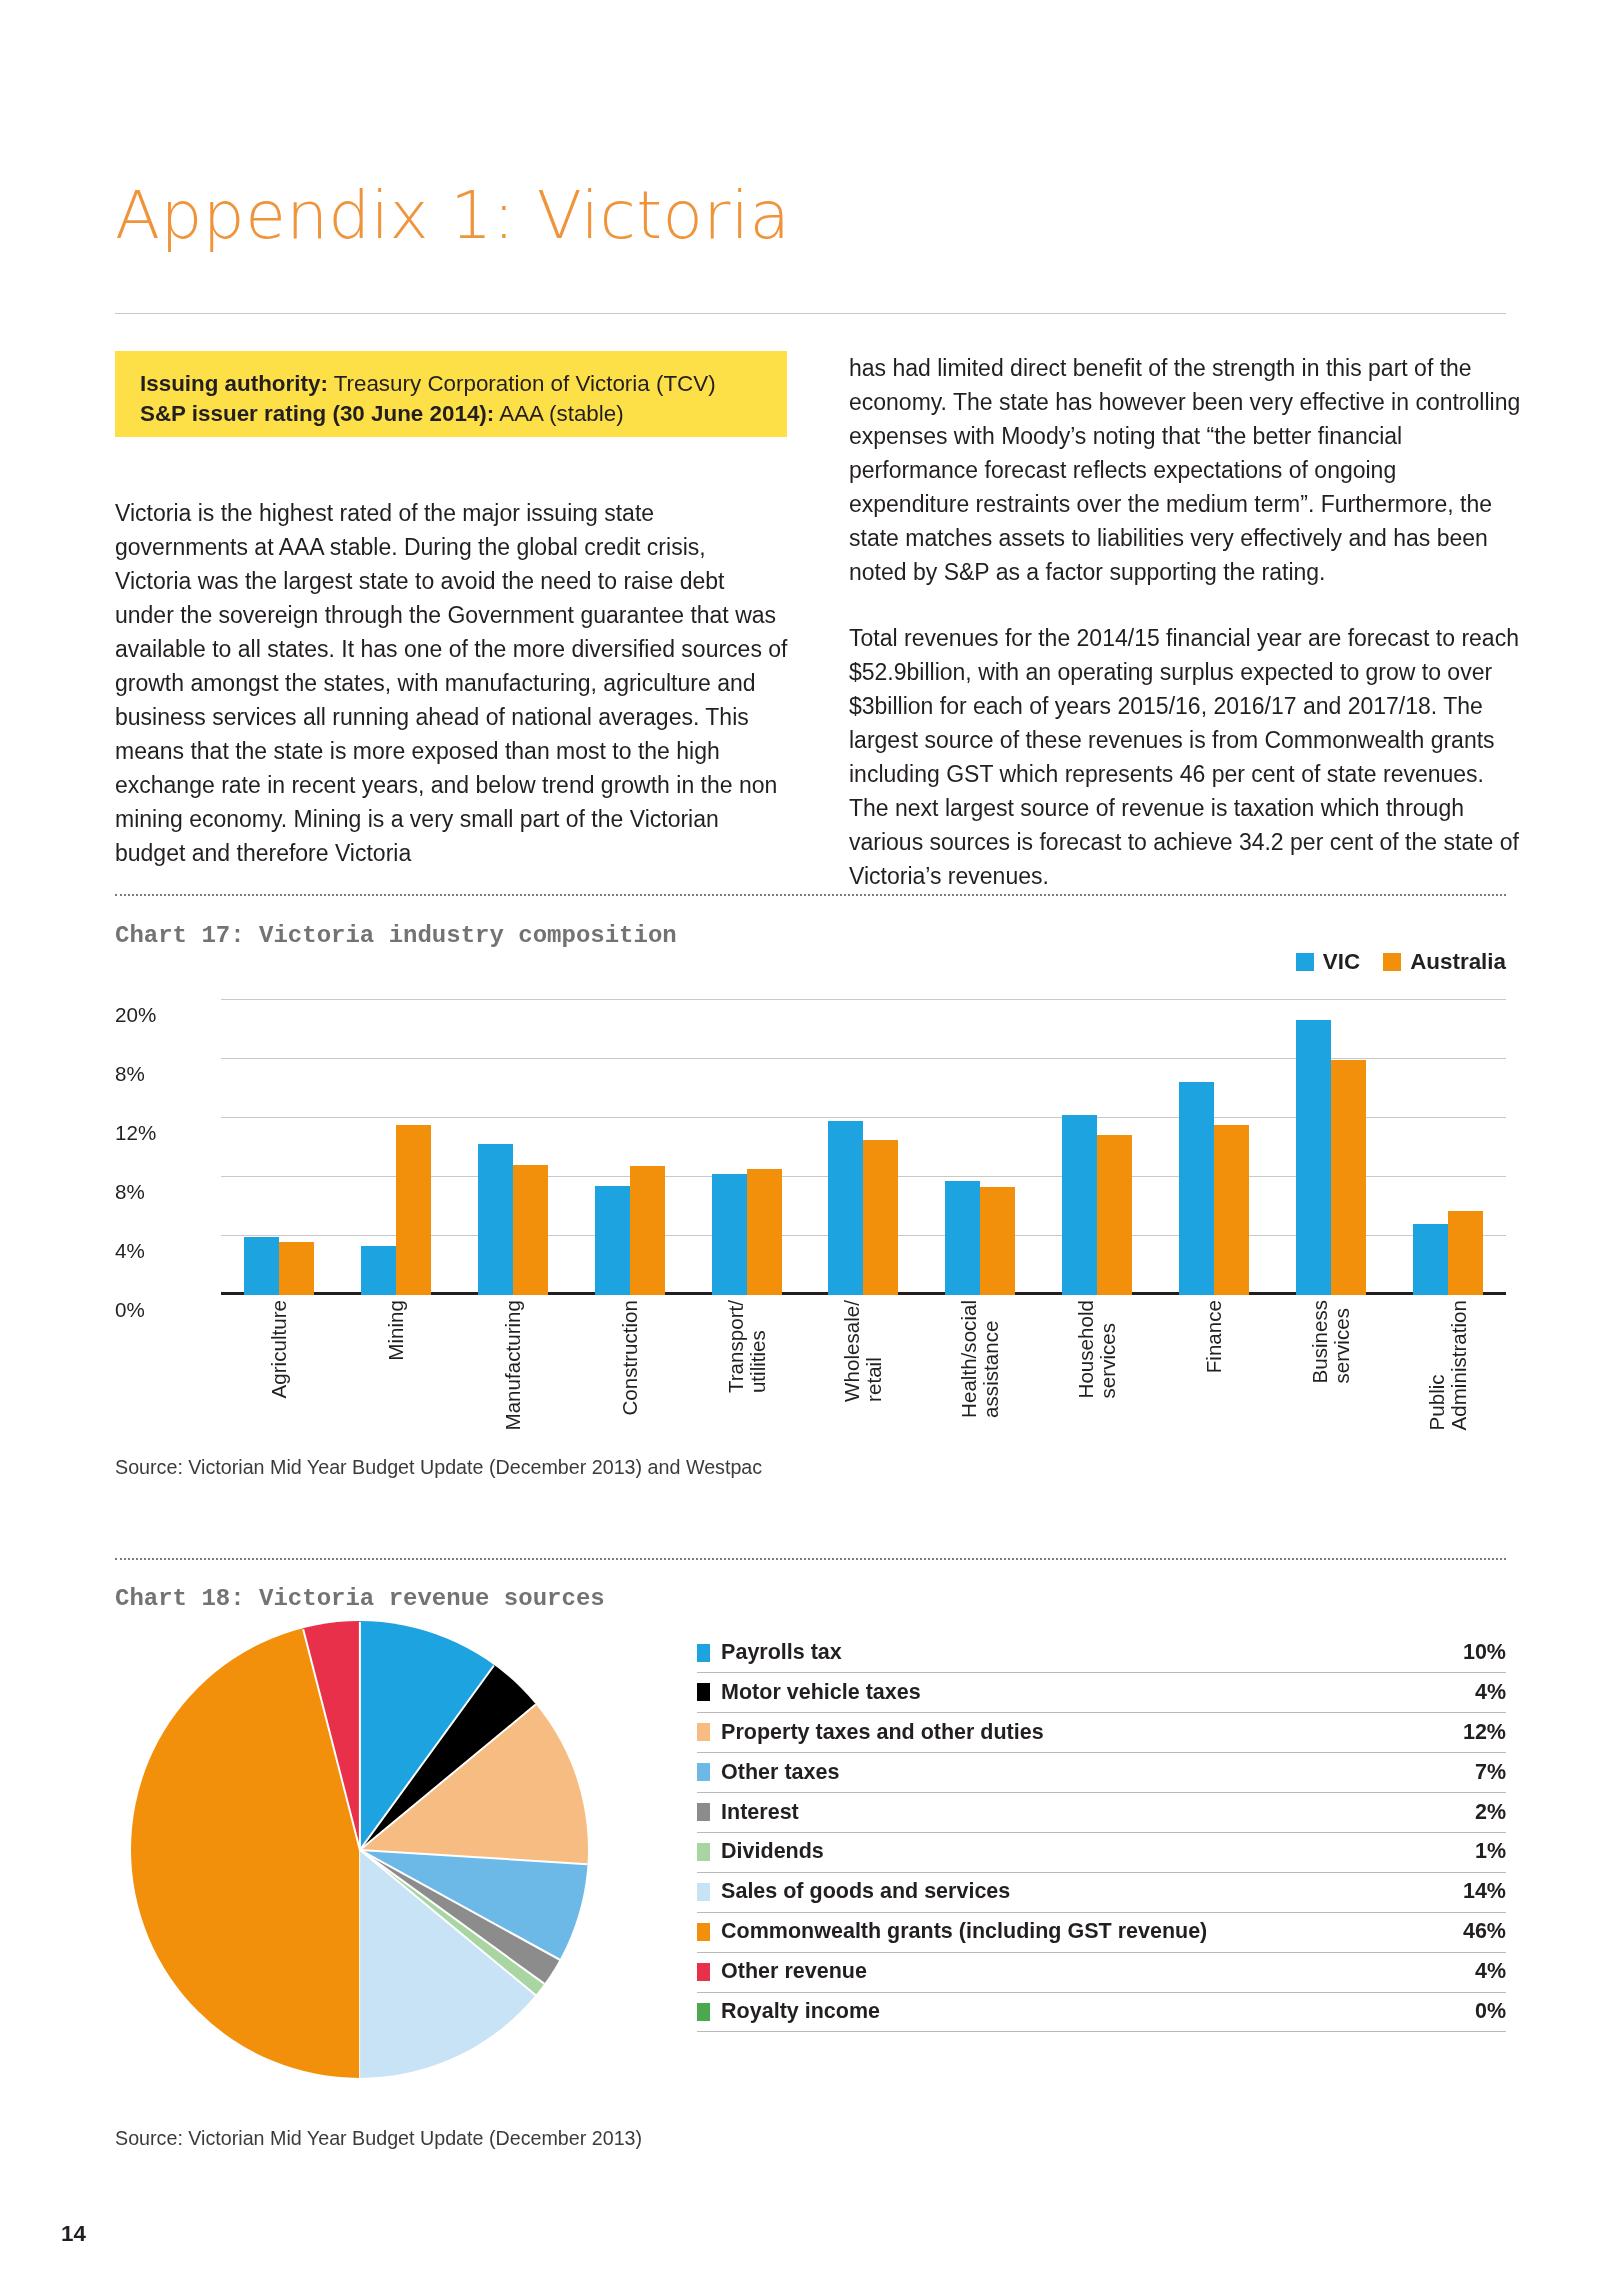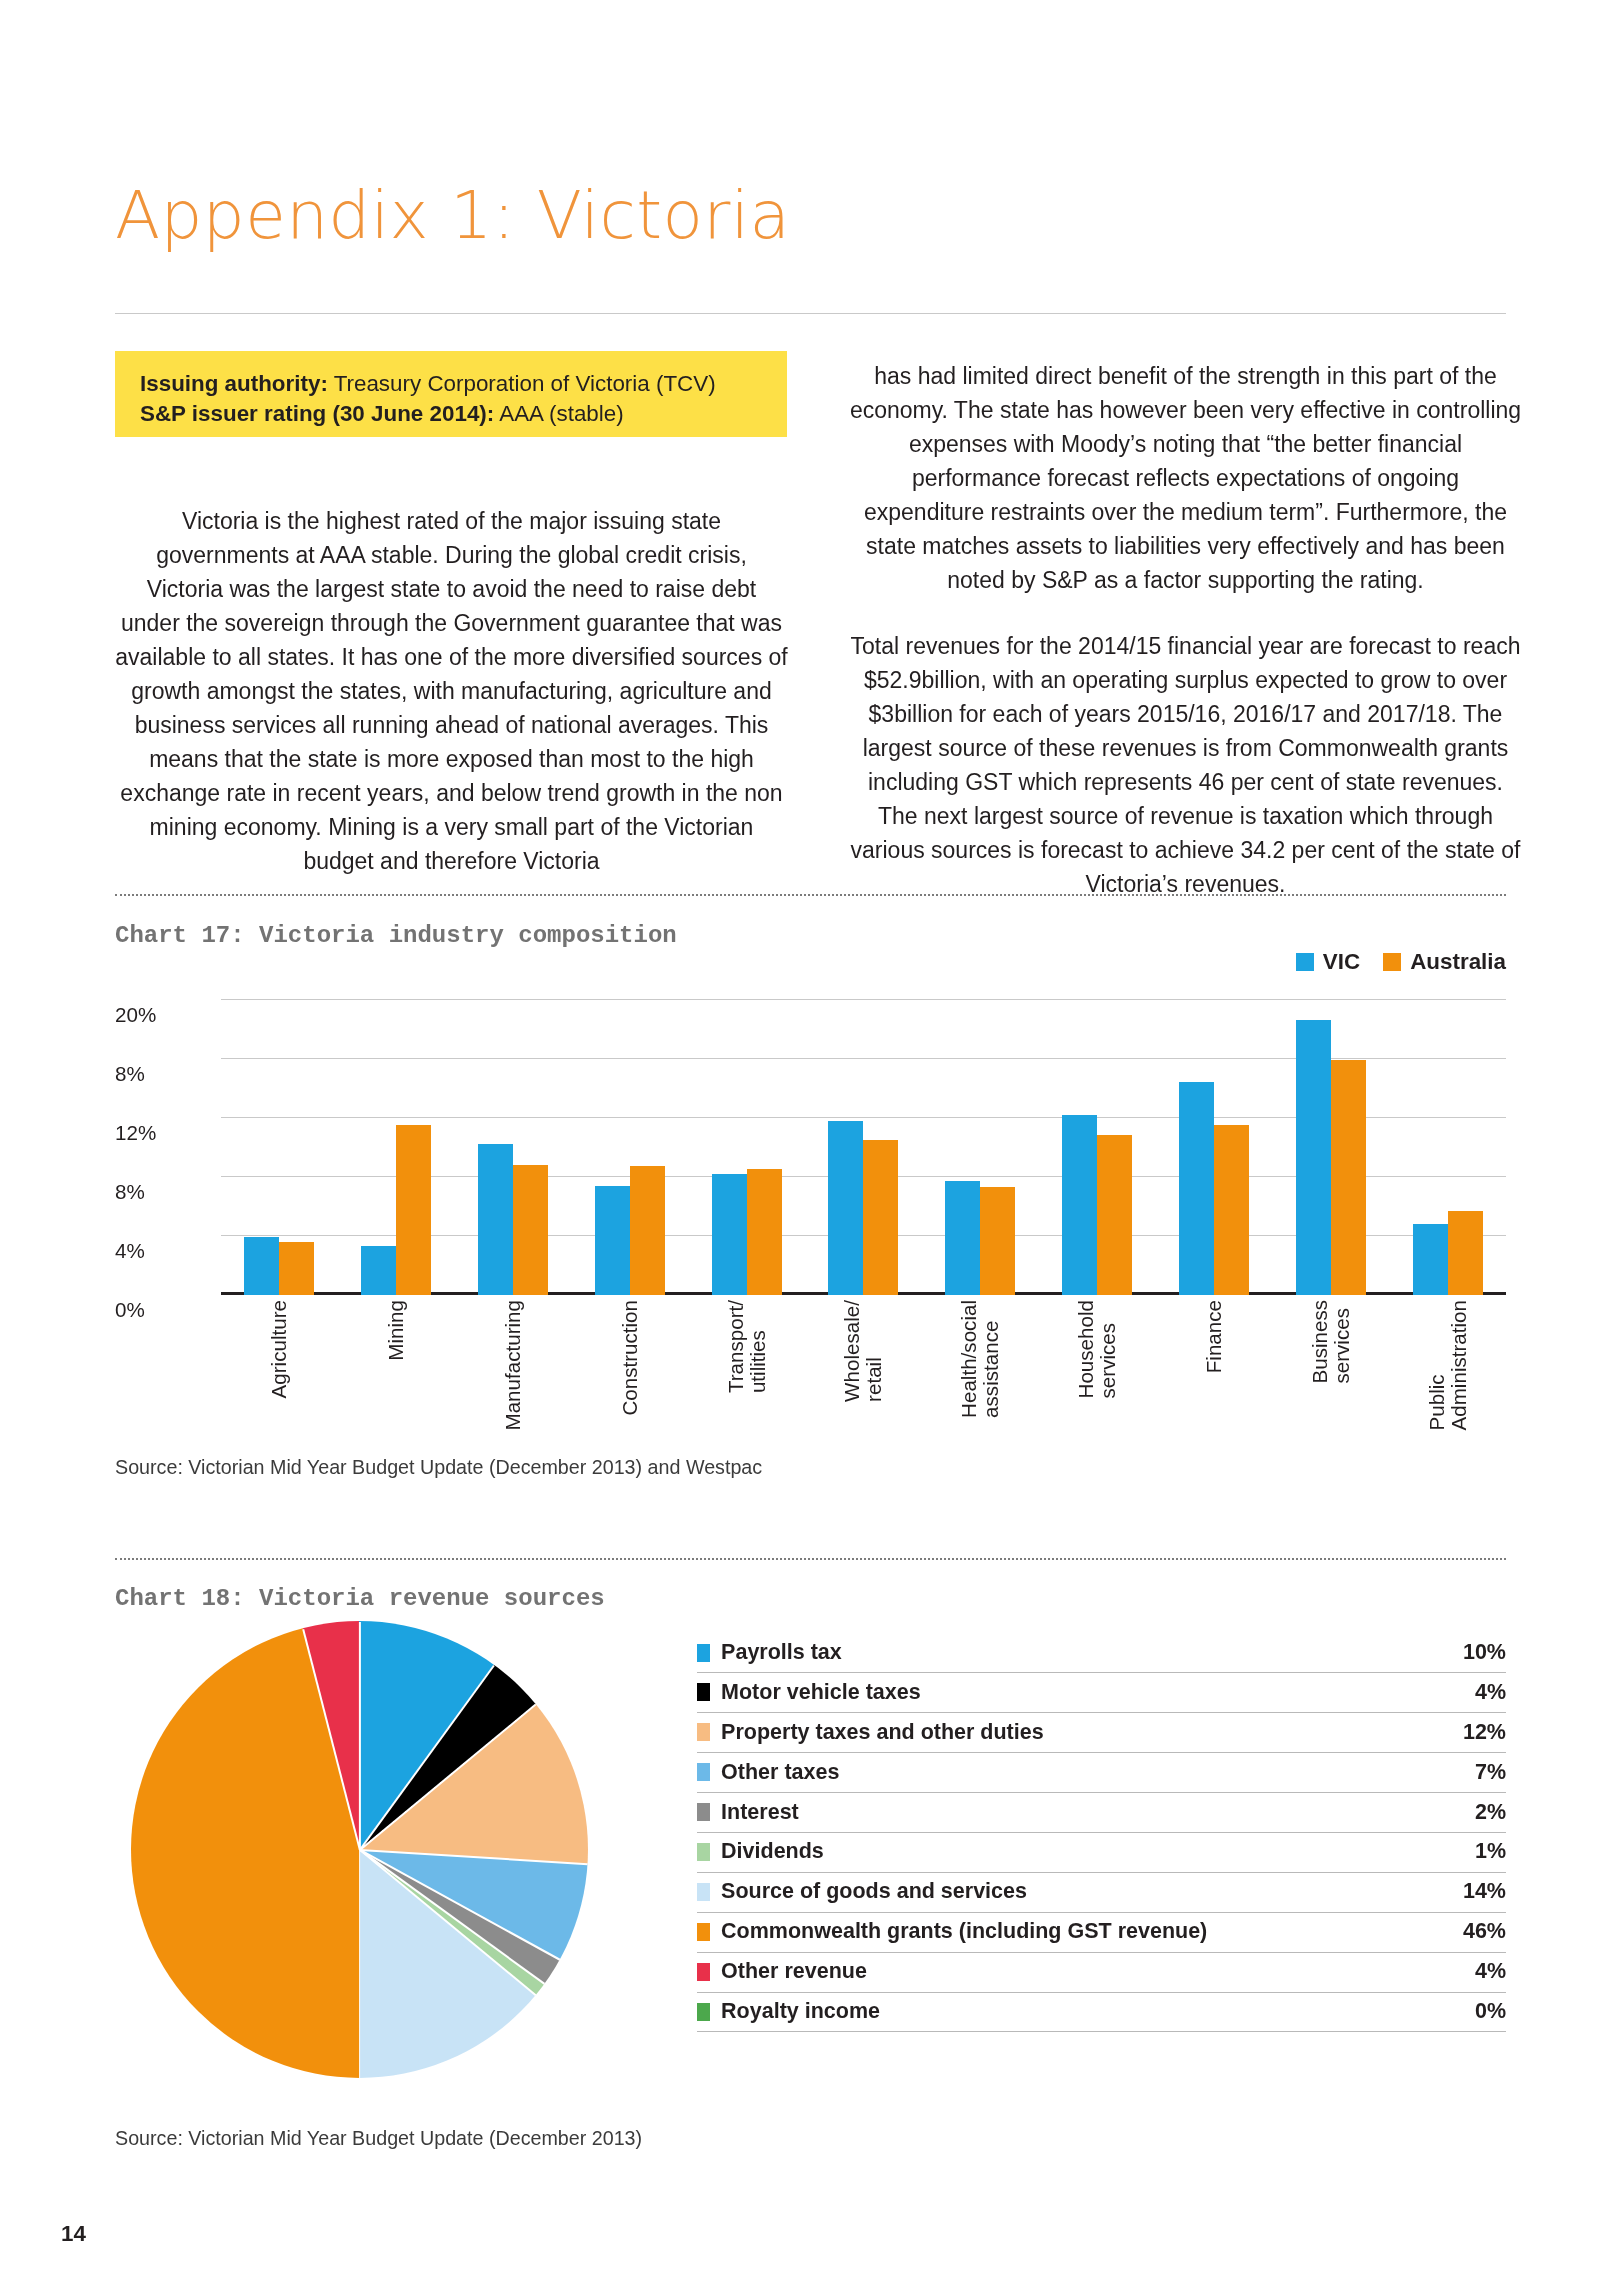--- a/index.html
+++ b/index.html
@@ -60,21 +60,21 @@
   .col {
     position: absolute;
     width: 673px;
     font-size: 23px;
     line-height: 34px;
     color: #231f20;
     text-align: left;
   }
   .col-left  { left: 115px; top: 496px; }
   .col-right { left: 849px; top: 351px; }
-  .col p { margin: 8px 0 32px 0; text-align: center; }
+  .col p { margin: 0 0 32px 0; }
 
   
   .dotted-rule {
     position: absolute;
     left: 115px;
     width: 1391px;
     height: 0;
     border-top: 2.7px dotted #7b7b7b;
   }
   #rule-1 { top: 894px; }
@@ -461,21 +461,21 @@
           <span class="c18-name">Interest</span>
           <span class="c18-val">2%</span>
         </div>
         <div class="c18-row">
           <span class="c18-sw" style="background: rgb(168, 213, 162);"></span>
           <span class="c18-name">Dividends</span>
           <span class="c18-val">1%</span>
         </div>
         <div class="c18-row">
           <span class="c18-sw" style="background: rgb(200, 227, 246);"></span>
-          <span class="c18-name">Source of goods and services</span>
+          <span class="c18-name">Sales of goods and services</span>
           <span class="c18-val">14%</span>
         </div>
         <div class="c18-row">
           <span class="c18-sw" style="background: rgb(242, 144, 12);"></span>
           <span class="c18-name">Commonwealth grants (including GST revenue)</span>
           <span class="c18-val">46%</span>
         </div>
         <div class="c18-row">
           <span class="c18-sw" style="background: rgb(232, 48, 74);"></span>
           <span class="c18-name">Other revenue</span>

